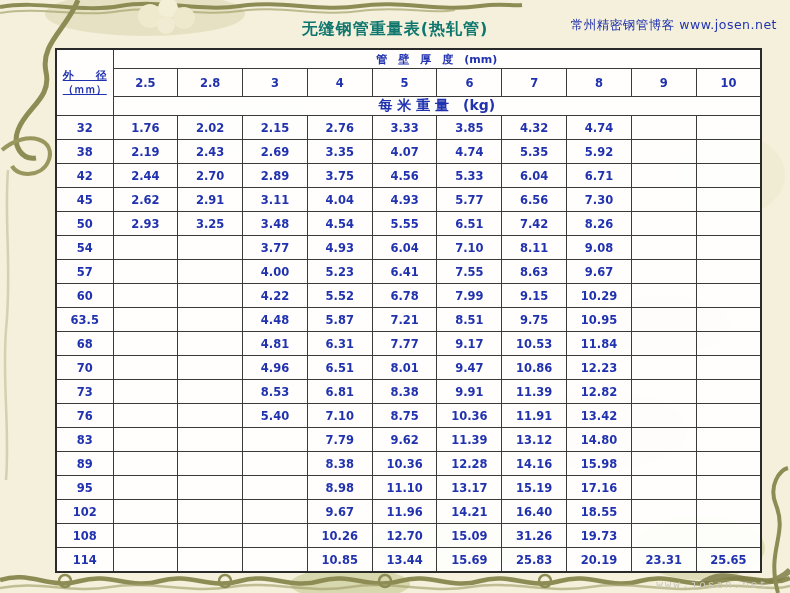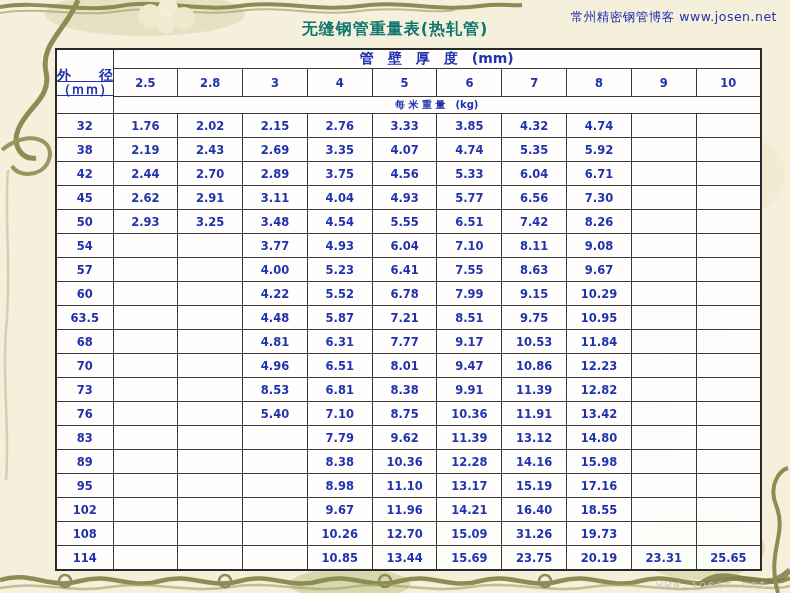--- a/index.html
+++ b/index.html
@@ -3,42 +3,42 @@
 <meta charset="utf-8">
 <style>
   html,body { margin:0; padding:0; }
   body {
     width:790px; height:593px; position:relative; overflow:hidden;
     background:#f4f0db;
     font-family:"DejaVu Sans","Liberation Sans",sans-serif;
   }
   .bg-decor { position:absolute; left:0; top:0; width:790px; height:593px; }
   .credit {
-    position:absolute; top:9px; right:13px;
+    position:absolute; top:17px; right:13px;
     color:#2132ae; font-size:12.5px; font-weight:normal; letter-spacing:0.5px;
     white-space:nowrap;
   }
   .title {
     position:absolute; top:19px; left:0; width:100%; text-align:center;
     color:#0f766e; font-size:16px; font-weight:bold; margin:0; letter-spacing:1px;
   }
   table.pipe {
     position:absolute; left:55px; top:48px; width:705px;
     border-collapse:collapse; table-layout:fixed;
     background:rgba(255,255,255,0.92);
     border:2px solid #2a2a2a;
   }
   table.pipe th, table.pipe td {
     border:1px solid #3a3a3a;
     color:#2132ae; font-weight:bold; text-align:center;
     padding:0; font-size:11.5px; overflow:hidden; white-space:nowrap;
   }
-  thead tr.r1 th { height:18px; font-size:14px;margin-top:48px; }
+  thead tr.r1 th { height:18px; font-size:11px;margin-top:48px; }
   thead tr.r2 th { height:27px; font-size:11.5px;margin-left:8px; }
-  thead tr.r3 th { height:16px; font-size:10px; }
+  thead tr.r3 th { height:16px; font-size:14px; }
   th.corner { font-size:11px; line-height:14px;text-decoration:underline; }
   tbody td { height:23px; }
   .watermark {
     position:absolute; right:22px; bottom:2px;
     color:#c9c7ba; font-size:11px; letter-spacing:2px;font-family:Liberation Mono, monospace;
   }
 </style>
 </head>
 <body>
 
@@ -353,21 +353,21 @@
         <td></td>
       </tr>
       <tr>
         <td>114</td>
         <td></td>
         <td></td>
         <td></td>
         <td>10.85</td>
         <td>13.44</td>
         <td>15.69</td>
-        <td>23.75</td>
+        <td>25.83</td>
         <td>20.19</td>
         <td>23.31</td>
         <td>25.65</td>
       </tr>
     </tbody>
 </table>
 
 <div class="watermark">www.josen.net</div>
 
 </body></html>

